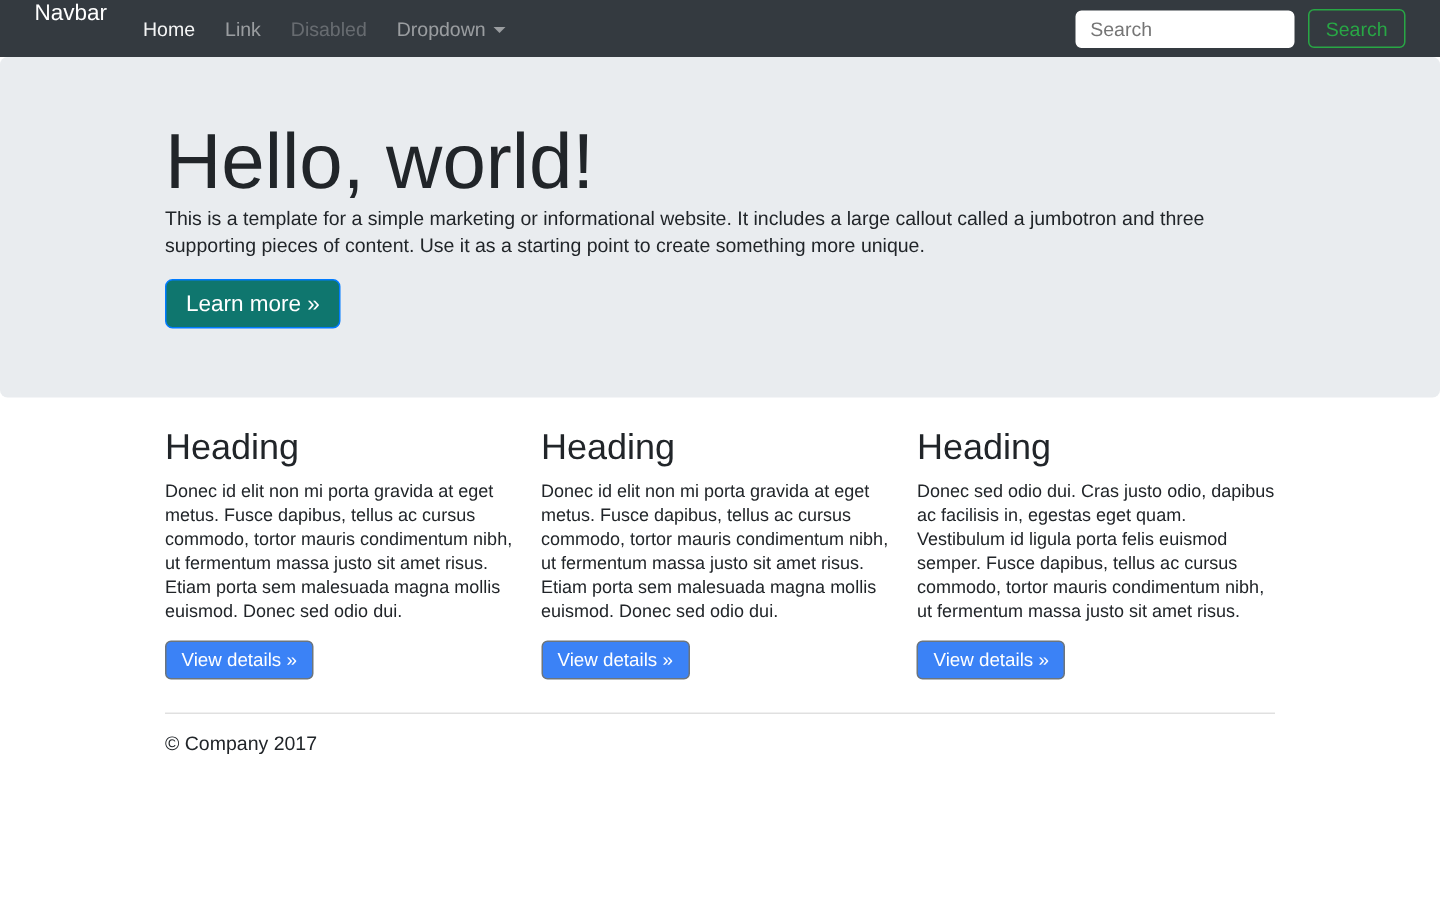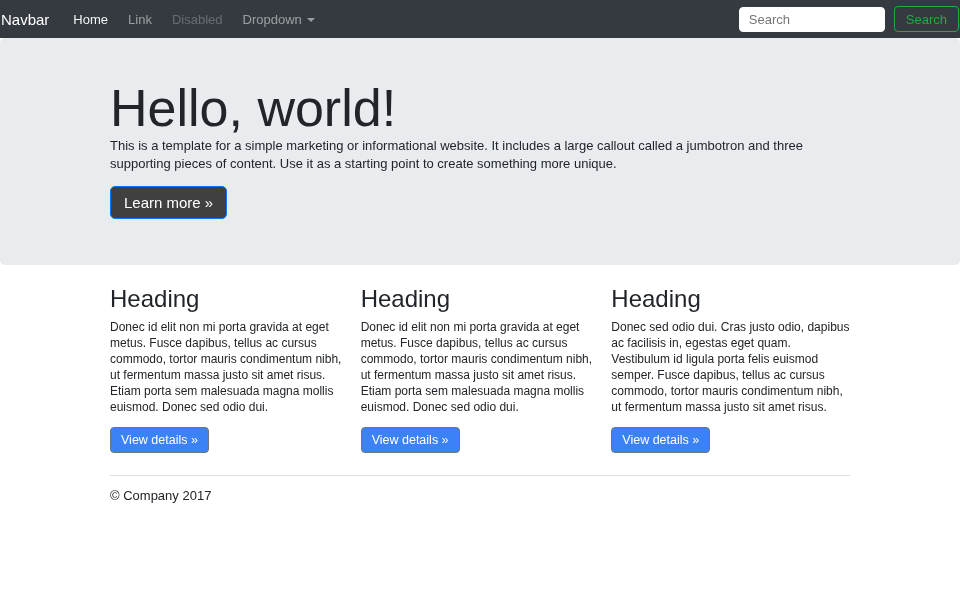--- a/index.html
+++ b/index.html
@@ -10,22 +10,21 @@
     background: #ffffff;
     color: #212529;
     overflow: hidden;
   }
 
   
   .navbar {
     height: 38px;
     background: #343a40;
     display: flex;
-    align-items: center;
-    padding: 0 1px;
+    padding: 0 23px;
   }
   .brand {
     color: #ffffff;
     font-size: 15px;
     text-decoration: none;
     margin-right: 14px;
     cursor: pointer;
   }
   .nav { display: flex; align-items: center; }
   .nav-link {
@@ -88,21 +87,21 @@
     color: #212529;
   }
   .jumbo-desc {
     font-size: 13px;
     line-height: 1.4;
     margin: 0 0 12px;
     color: #212529;
   }
   .btn-primary {
     display: inline-block;
-    background: #404040;
+    background: #0f766e;
     border: 1px solid #007bff;
     color: #ffffff;
     font-size: 15px;
     padding: 7px 13px;
     border-radius: 5px;
     font-family: "Liberation Sans", sans-serif;
     cursor: pointer;
   }
 
   

